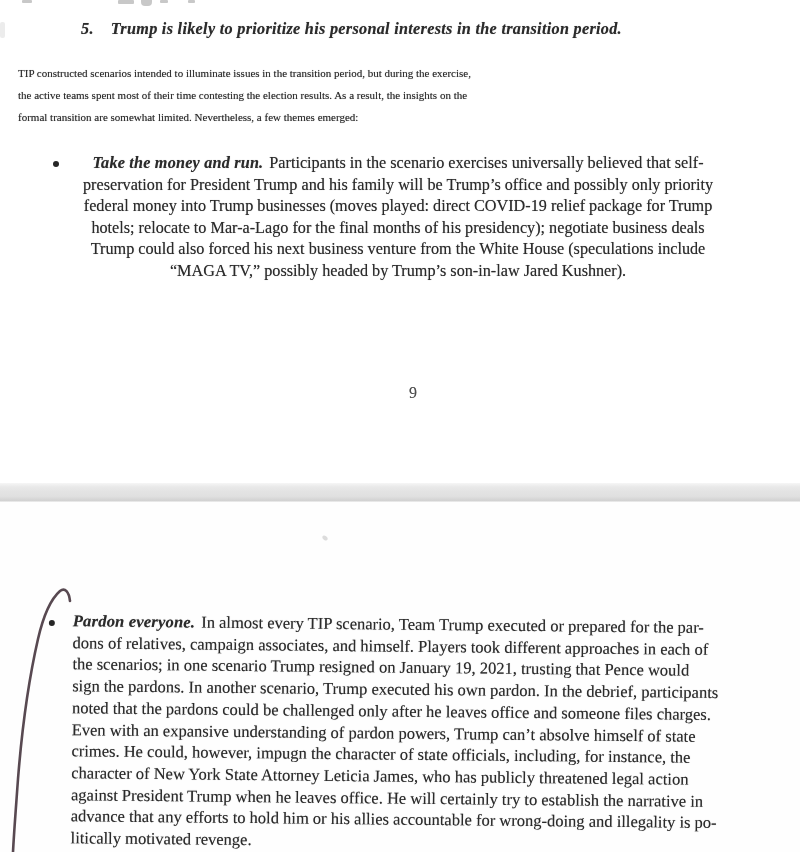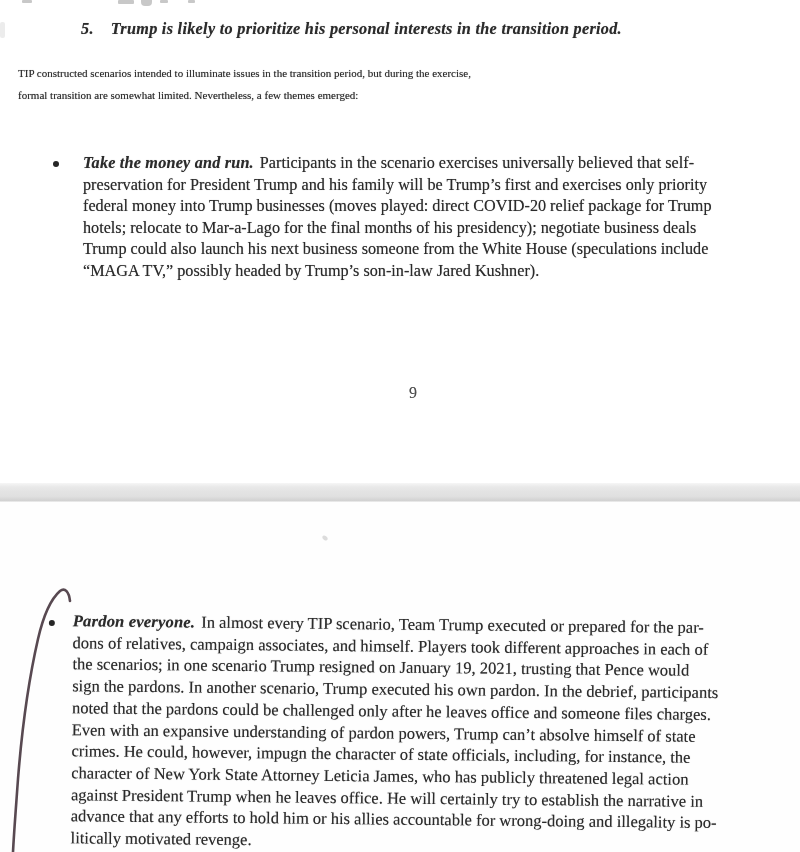--- a/index.html
+++ b/index.html
@@ -46,21 +46,21 @@
     font-size: 11px; line-height: 22px; white-space: nowrap;
   }
 
   
   .bullet-dot {
     position: absolute; width: 6px; height: 6px; border-radius: 50%;
     background: #262626;
   }
   .b1-text {
     position: absolute; left: 83px; top: 153px;
-    font-size: 16.2px; line-height: 21.6px; white-space: nowrap;
+    font-size: 16.2px; line-height: 21.6px; white-space: nowrap; text-align: center;
   }
   .lead { font-weight: bold; font-style: italic; margin-right: 6px; letter-spacing: 0.2px; }
 
   .pagenum {
     position: absolute; left: 409px; top: 384px;
     font-size: 16px; color: #4e4e4e; text-shadow: 0 0 0.6px rgba(60,60,60,.5);
   }
 
   
   .b2-block {
@@ -101,30 +101,31 @@
       <div class="frag" style="left:188px; top:0; width:7px;  height:3px;"></div>
     </div>
     <div class="edge-smudge"></div>
 
     <div class="heading scantext">
       <span class="num-inner">5.</span><span>Trump is likely to prioritize his personal interests in the transition period.</span>
     </div>
 
     <div class="intro scantext">
       <div>TIP constructed scenarios intended to illuminate issues in the transition period, but during the exercise,</div>
+      <div>the active teams spent most of their time contesting the election results. As a result, the insights on the</div>
       <div>formal transition are somewhat limited. Nevertheless, a few themes emerged:</div>
     </div>
 
     <div class="bullet-dot" style="left:53px; top:161px;"></div>
     <div class="b1-text scantext">
       <div><span class="lead">Take the money and run.</span><span>Participants in the scenario exercises universally believed that self-</span></div>
-      <div>preservation for President Trump and his family will be Trump’s first and exercises only priority</div>
-      <div>federal money into Trump businesses (moves played: direct COVID-20 relief package for Trump</div>
+      <div>preservation for President Trump and his family will be Trump’s office and possibly only priority</div>
+      <div>federal money into Trump businesses (moves played: direct COVID-19 relief package for Trump</div>
       <div>hotels; relocate to Mar-a-Lago for the final months of his presidency); negotiate business deals</div>
-      <div>Trump could also launch his next business someone from the White House (speculations include</div>
+      <div>Trump could also forced his next business venture from the White House (speculations include</div>
       <div>“MAGA TV,” possibly headed by Trump’s son-in-law Jared Kushner).</div>
     </div>
 
     <div class="pagenum">9</div>
   </div>
 
   <div class="page-gap"></div>
 
   <div class="page2"></div>
 

